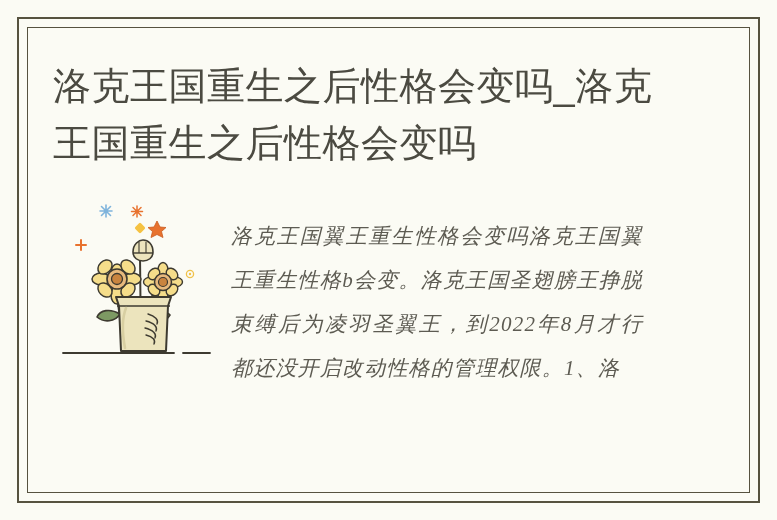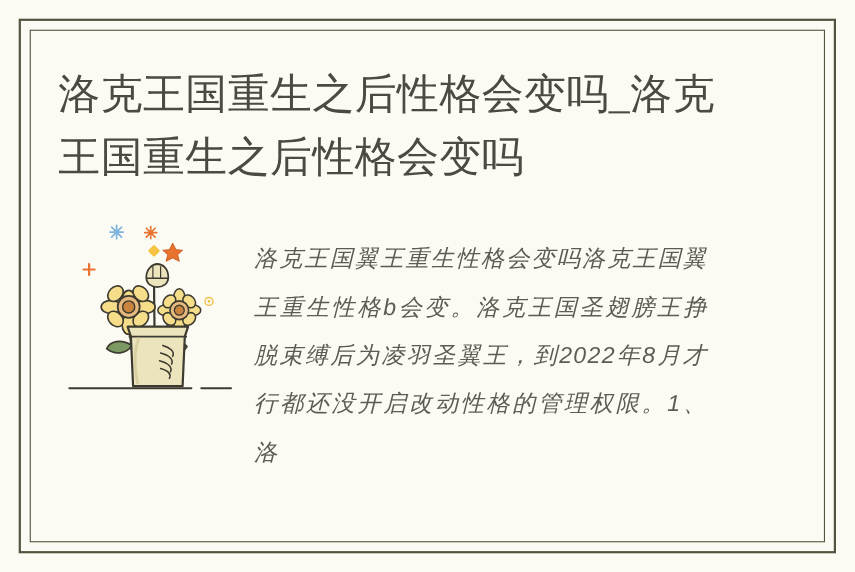--- a/index.html
+++ b/index.html
@@ -43,21 +43,21 @@
     box-sizing: border-box;
     pointer-events: none;
   }
 
   
   .heading {
     position: absolute;
     left: 53px;
     top: 58px;
     width: 620px;
-    font-family: Liberation Serif, serif;
+    font-family: Liberation Sans, sans-serif;
     font-size: 38px;
     line-height: 57px;
     color: #4b4a41;
     letter-spacing: 0.5px;
     white-space: pre-wrap;
     font-weight: 400;
   }
 
   
   .illustration {
@@ -72,21 +72,21 @@
     width: 160px;
     height: 180px;
   }
 
   
   .body-text {
     position: absolute;
     left: 231px;
     top: 214px;
     width: 412px;
-    font-family: Liberation Sans, sans-serif;
+    font-family: Liberation Serif, serif;
     font-size: 21px;
     line-height: 44px;
     color: #5d5b52;
     text-align: justify;
     text-justify: inter-character;
     letter-spacing: 1.2px;
     font-style: italic;
     word-break: break-all;
   }
 </style>

